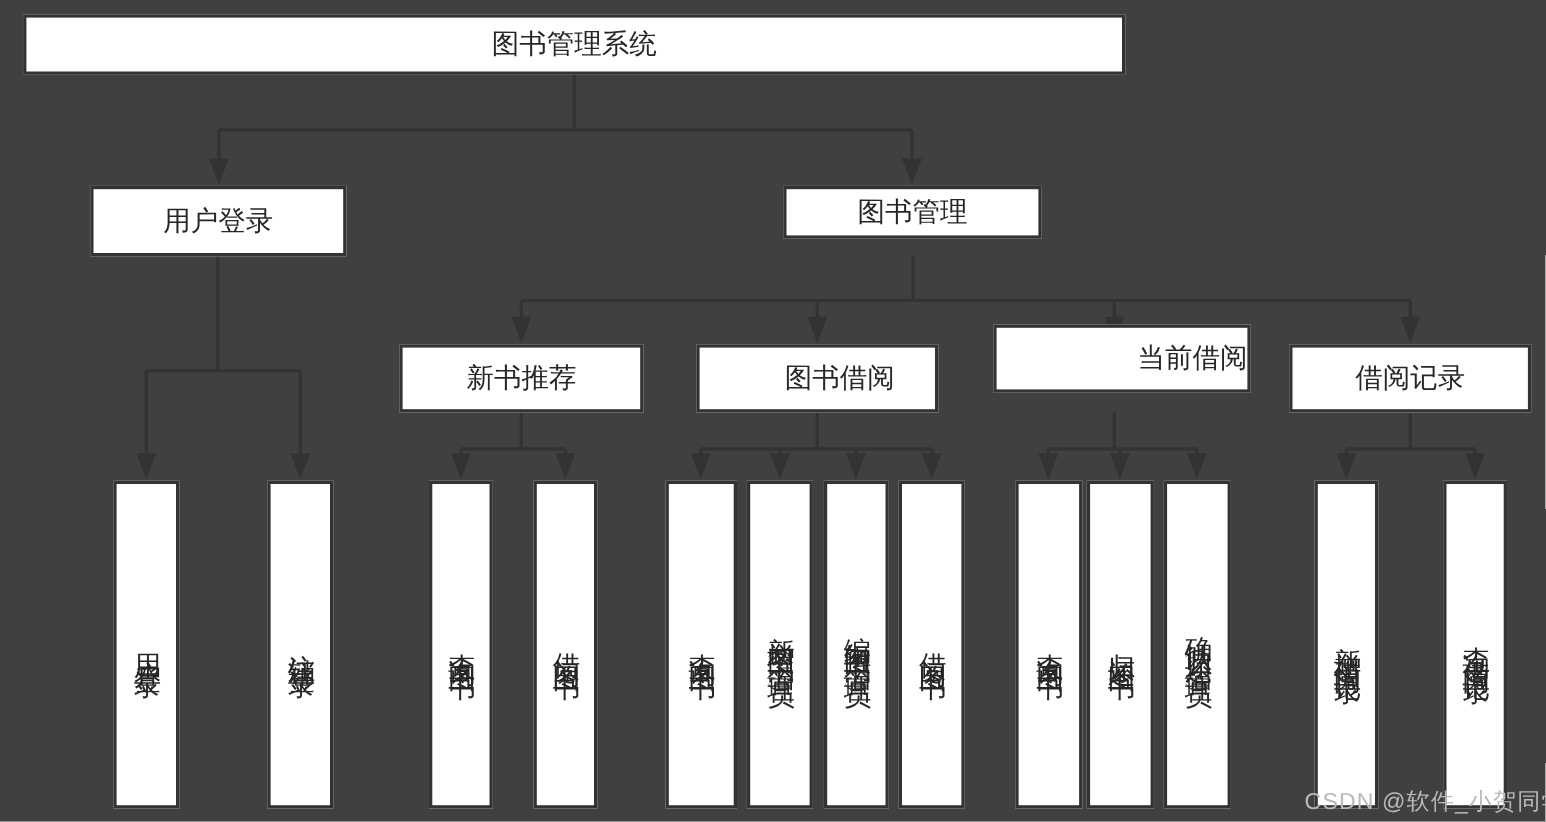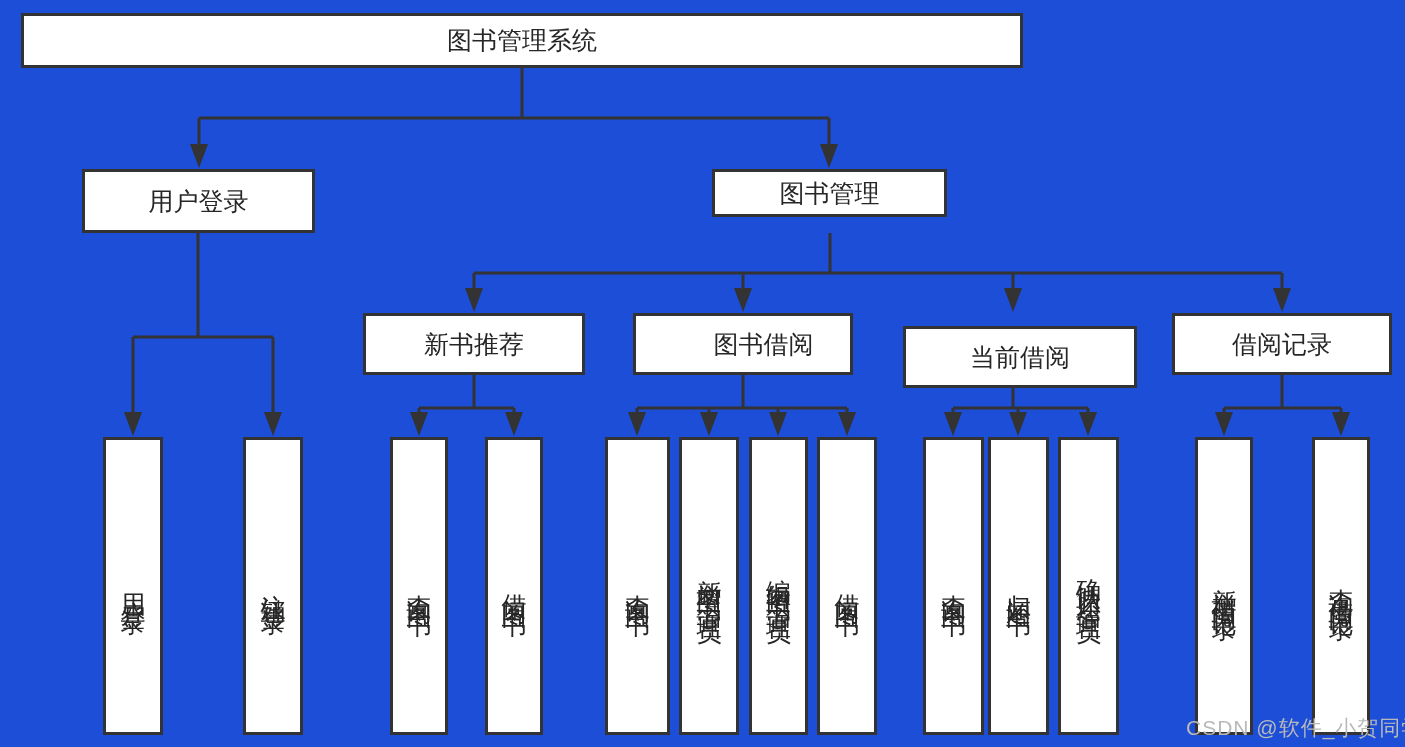--- a/index.html
+++ b/index.html
@@ -1,20 +1,20 @@
 <!DOCTYPE html>
 <html><head>
 <meta charset="utf-8">
 <style>
   html, body { margin: 0; padding: 0; background: #ffffff; }
   #stage {
     position: relative;
     width: 1405px;
     height: 747px;
-    background: #1d4ed8;
+    background: #404040;
     font-family: "Liberation Sans", sans-serif;
     overflow: hidden;
   }
   #connector-layer {
     position: absolute;
     left: 0; top: 0;
     width: 1405px; height: 747px;
     pointer-events: none;
   }
   .box {
@@ -39,21 +39,21 @@
     color: #262626;
   }
   
   #b-root        { left: 21px;  top: 13px;  width: 1002px; height: 55px; }
   
   #b-user-login  { left: 82px;  top: 169px; width: 233px;  height: 64px; }
   #b-book-mgmt   { left: 712px; top: 169px; width: 235px;  height: 48px; }
   
   #b-new-rec     { left: 363px;  top: 313px; width: 222px; height: 62px; text-align: right; }
   #b-book-borrow { left: 633px;  top: 313px; width: 220px; height: 62px; padding-left: 41px; }
-  #b-cur-borrow  { left: 903px;  top: 326px; width: 234px; height: 62px; }
+  #b-cur-borrow  { left: 903px;  top: 295px; width: 234px; height: 62px; justify-content: flex-end; }
   #b-bor-records { left: 1172px; top: 313px; width: 220px; height: 62px; }
   
   #l-user-login  { left: 103px;  width: 60px; }
   #l-logout      { left: 243px;  width: 60px; }
   #l-rec-query   { left: 390px;  width: 58px; }
   #l-rec-borrow  { left: 485px;  width: 58px; }
   #l-bor-query   { left: 605px;  width: 65px; }
   #l-bor-add     { left: 679px;  width: 60px; }
   #l-bor-edit    { left: 749px;  width: 59px; }
   #l-bor-borrow  { left: 817px;  width: 60px; }

